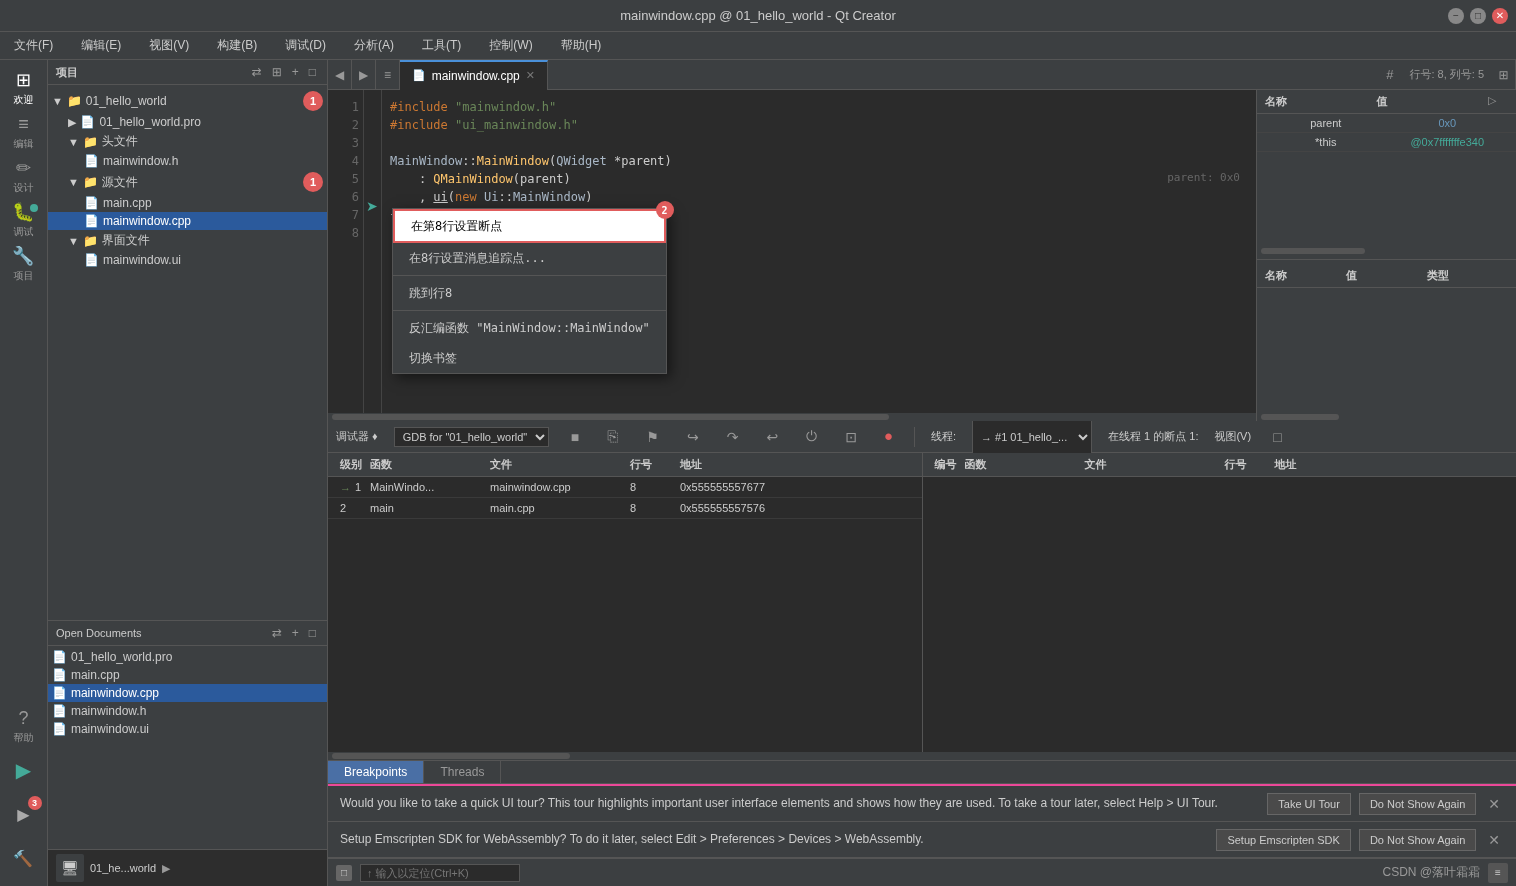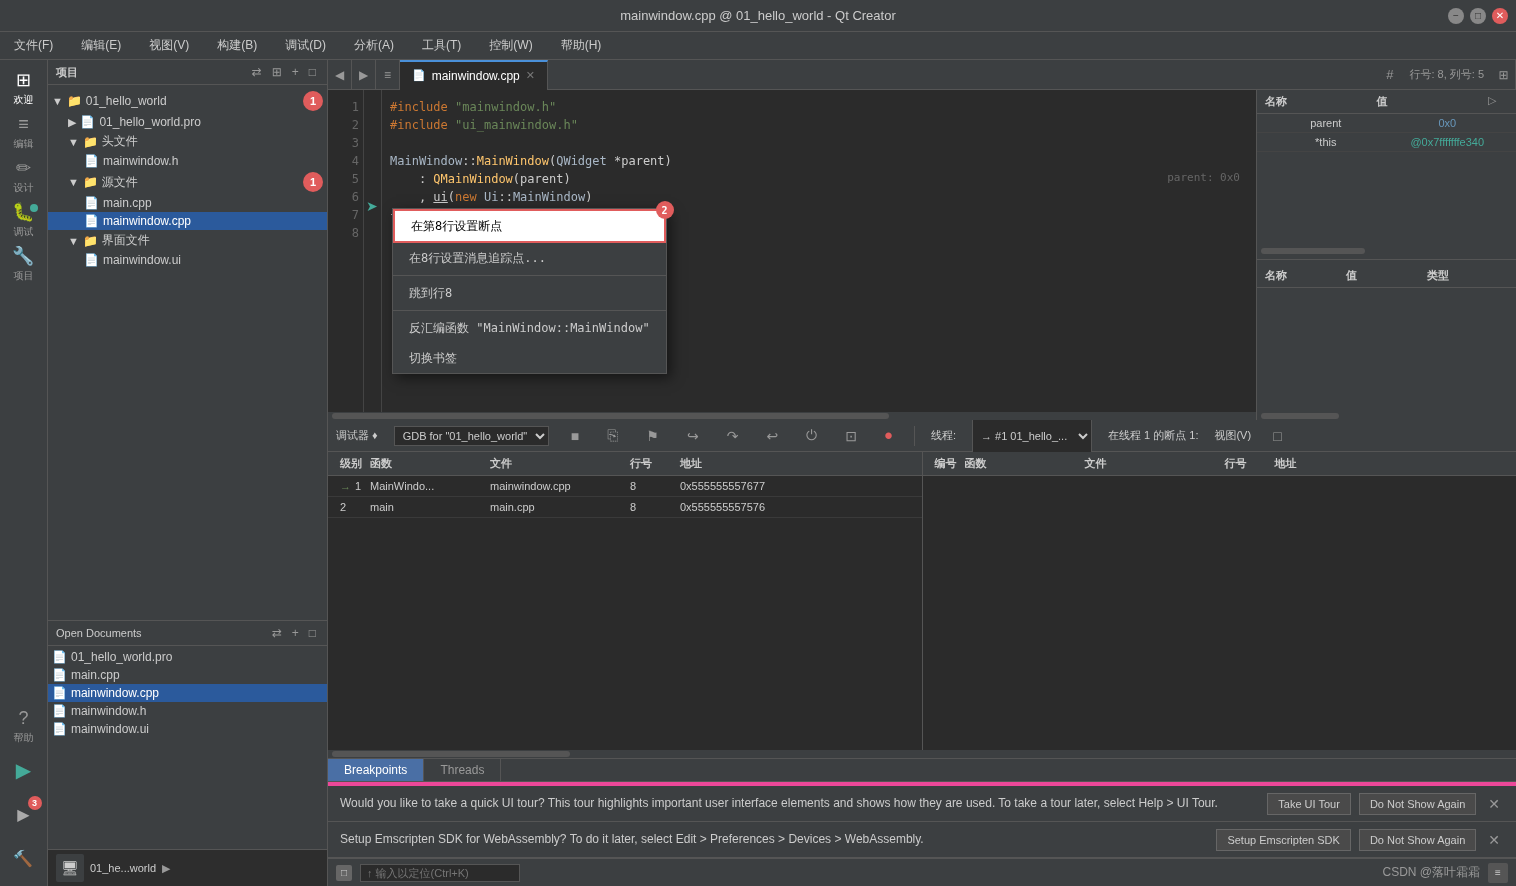--- a/index.html
+++ b/index.html
@@ -131,21 +131,21 @@
     .bottom-tab { padding: 4px 16px; color: #999; cursor: pointer; font-size: 12px; border-right: 1px solid #555; }
     .bottom-tab.active { color: #fff; background: #4a6fa5; }
 
     
     .status-bar { background: #3c3f41; height: 28px; display: flex; align-items: center; padding: 0 8px; gap: 8px; border-top: 1px solid #555; font-size: 11px; }
     .status-search { background: #2b2b2b; border: 1px solid #555; color: #ccc; padding: 2px 6px; font-size: 11px; width: 160px; }
     .status-tabs { display: flex; gap: 4px; }
     .status-tab { color: #ccc; cursor: pointer; padding: 2px 6px; font-size: 11px; }
 
     
-    .notification-bar { background: #3c3f41; border-top: 4px solid #ec4899; }
+    .notification-bar { background: #3c3f41; border-top: 2px solid #ec4899; }
     .notification-row { display: flex; align-items: center; padding: 6px 12px; gap: 8px; border-bottom: 1px solid #555; min-height: 36px; }
     .notification-text { flex: 1; color: #ccc; font-size: 12px; line-height: 1.4; }
     .notif-btn { background: #4a4a4a; color: #ccc; border: 1px solid #666; padding: 4px 10px; cursor: pointer; font-size: 11px; white-space: nowrap; }
     .notif-close { color: #999; cursor: pointer; font-size: 14px; padding: 2px 4px; }
 
     
     .badge { width: 20px; height: 20px; background: #e05c5c; border-radius: 50%; color: #fff; font-size: 11px; font-weight: bold; display: inline-flex; align-items: center; justify-content: center; }
   </style>
 </head>
 <body>

